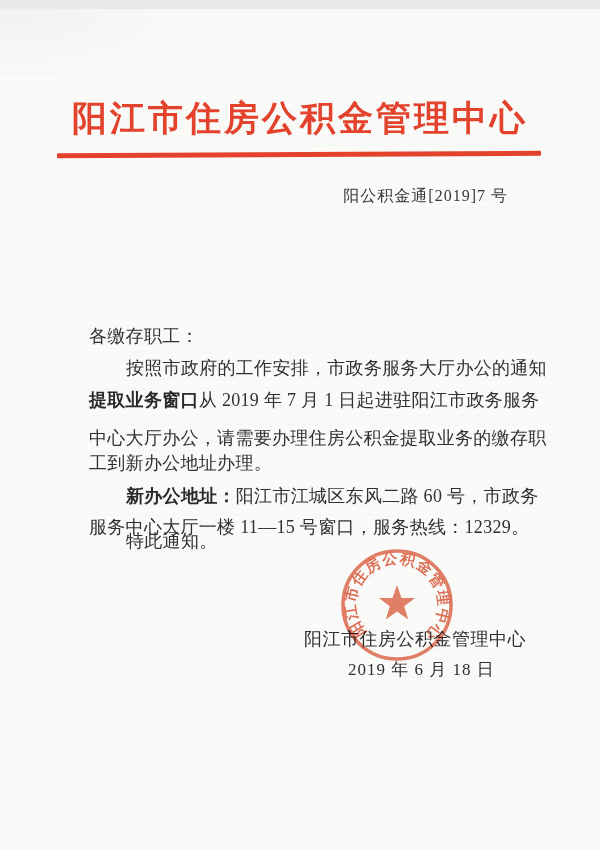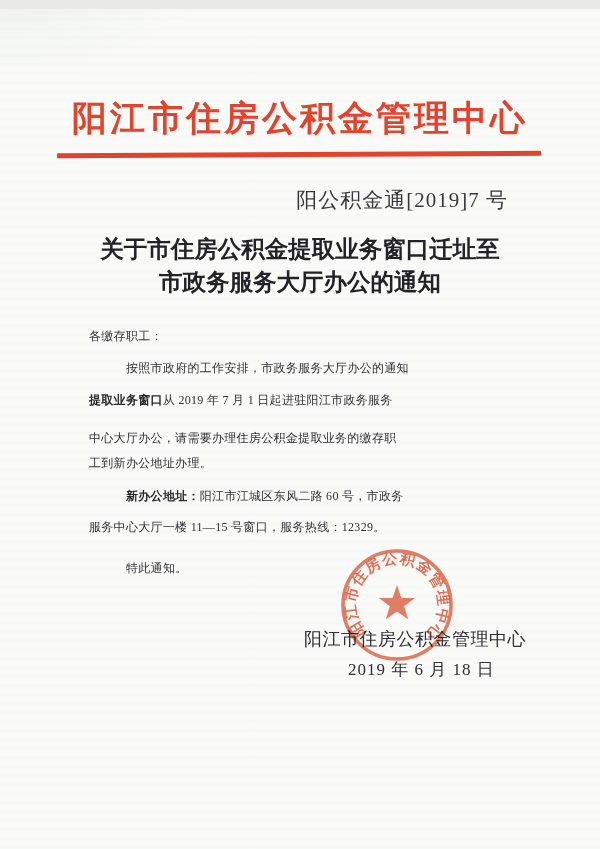--- a/index.html
+++ b/index.html
@@ -36,45 +36,45 @@
     white-space:nowrap;
   }
   .red-divider{
     position:absolute;top:143px;left:57px;width:484px;height:4.5px;
     background:var(--red);
     transform:rotate(-0.3deg);
     border-radius:1px;
   }
   .doc-number{
     position:absolute;top:177px;right:92px;
-    font-size:21px;color:#38383c;letter-spacing:1px;
+    font-size:16px;color:#38383c;letter-spacing:1px;
     white-space:nowrap;
   }
   .notice-title{
     position:absolute;top:224px;left:0;width:100%;
     text-align:center;
     font-size:23.5px;font-weight:bold;color:var(--ink-dark);
     line-height:33px;
   }
   .bline{
     position:absolute;
-    font-size:12px;color:var(--ink);
+    font-size:18px;color:var(--ink);
     letter-spacing:0.3px;
     white-space:nowrap;
     line-height:22px;
   }
   .bline b{font-weight:700;color:#29292d;}
   .l-salutation{top:316px;left:89px;}
   .l-p1a{top:348px;left:126px;}
   .l-p1b{top:380px;left:89px;}
   .l-p1c{top:418px;left:89px;}
   .l-p1d{top:444px;left:89px;font-family:Liberation Mono, monospace;}
   .l-p2a{top:476px;left:126px;}
   .l-p2b{top:507px;left:89px;}
-  .l-closing{top:548px;left:126px;}
+  .l-closing{top:521px;left:126px;}
   .signature-org{
     position:absolute;top:618px;left:304px;
     font-size:18px;color:var(--ink);letter-spacing:0.5px;
     white-space:nowrap;
   }
   .signature-date{
     position:absolute;top:649px;left:348px;
     font-size:17px;color:var(--ink);letter-spacing:1px;
     white-space:nowrap;
   }
@@ -98,24 +98,20 @@
 <div class="page">
 
   <div class="scan-smudge"></div>
 
   <div class="org-title">阳江市住房公积金管理中心</div>
 
   <div class="red-divider"></div>
 
   <div class="doc-number">阳公积金通[2019]7 号</div>
 
-  <div class="notice-title">
-    <div>关于市住房公积金提取业务窗口迁址至</div>
-    <div>市政务服务大厅办公的通知</div>
-  </div>
 
   <div class="bline l-salutation">各缴存职工：</div>
 
   <div class="bline l-p1a">按照市政府的工作安排，市政务服务大厅办公的通知</div>
 
   <div class="bline l-p1b"><b>提取业务窗口</b><span>从 2019 年 7 月 1 日起进驻阳江市政务服务</span></div>
 
   <div class="bline l-p1c">中心大厅办公，请需要办理住房公积金提取业务的缴存职</div>
 
   <div class="bline l-p1d">工到新办公地址办理。</div>

